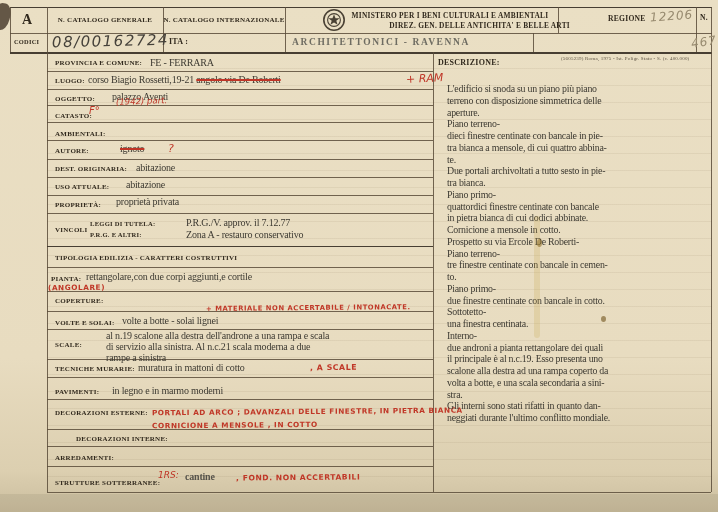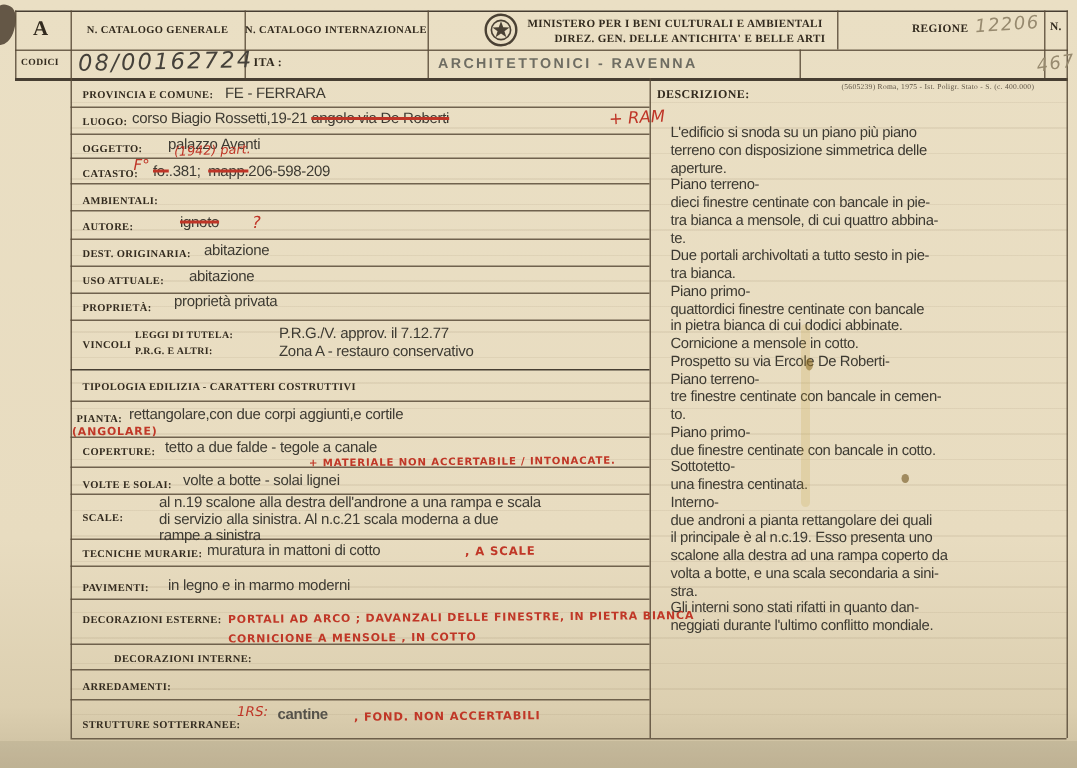--- a/index.html
+++ b/index.html
@@ -8,21 +8,21 @@
     background:linear-gradient(180deg,#eadfc4 0%,#e8dcc0 70%,#dccfb0 92%,#cabd9e 100%);
     overflow:hidden;}
   #ruling{position:absolute;left:47px;top:52px;width:665px;height:440px;
     background:repeating-linear-gradient(180deg,transparent 0 16px,rgba(130,110,80,.10) 16px 17px);pointer-events:none;}
   .hline{position:absolute;background:#5a4c3a;height:1px;opacity:.85;}
   .vline{position:absolute;background:#5a4c3a;width:1px;opacity:.85;}
   .heavy{background:#3e352a;opacity:.95;}
   .lbl{position:absolute;font-family:"Liberation Serif",serif;font-weight:bold;font-size:7px;
     color:#322a1e;letter-spacing:.25px;white-space:nowrap;}
   .lbl-big{font-size:8px;}
-  .typed{position:absolute;font-family:Liberation Sans, sans-serif;font-size:10px;color:#3d3a32;
+  .typed{position:absolute;font-family:Liberation Serif, serif;font-size:10px;color:#3d3a32;
     white-space:nowrap;letter-spacing:-.2px;}
   .typed .sp{display:inline-block;width:5px;}
   .ml{white-space:pre-line;line-height:11.2px;}
   .desc{line-height:11.75px;font-size:9.9px;letter-spacing:-.25px;white-space:pre-line;}
   .stamp{font-weight:bold;color:#6e6c62;letter-spacing:1.6px;font-size:9.5px;}
   .strike{text-decoration:line-through;text-decoration-color:#bf3527;text-decoration-thickness:1.5px;}
   .redhw{position:absolute;font-family:"DejaVu Sans",sans-serif;font-style:italic;font-size:10px;
     color:#bf3527;white-space:nowrap;}
   .redcap{position:absolute;font-family:"DejaVu Sans",sans-serif;font-size:7.3px;color:#c03727;
     letter-spacing:.55px;white-space:nowrap;font-weight:bold;transform:rotate(-.5deg);}
@@ -87,21 +87,21 @@
   <div class="lbl" style="left:22px;top:12px;font-size:14px;">A</div>
   <div class="lbl center" style="left:47px;top:16px;width:116px;">N. CATALOGO GENERALE</div>
   <div class="lbl center" style="left:163px;top:16px;width:122px;">N. CATALOGO INTERNAZIONALE</div>
 
   <svg style="position:absolute;left:322px;top:8px;" width="24" height="24" viewBox="0 0 24 24">
     <circle cx="12" cy="12" r="10.2" fill="none" stroke="#4a4134" stroke-width="1.6"></circle>
     <circle cx="12" cy="12" r="6.4" fill="none" stroke="#4a4134" stroke-width="1.1"></circle>
     <path d="M12 6.2 L13.5 10.2 L17.7 10.3 L14.3 12.8 L15.6 16.8 L12 14.4 L8.4 16.8 L9.7 12.8 L6.3 10.3 L10.5 10.2 Z" fill="#4a4134"></path>
   </svg>
   <div class="lbl center" style="left:350px;top:11px;width:200px;font-size:7.4px;">MINISTERO PER I BENI CULTURALI E AMBIENTALI</div>
-  <div class="lbl center" style="left:360px;top:21px;width:200px;font-size:7.4px;">DIREZ. GEN. DELLE ANTICHITA' E BELLE ARTI</div>
+  <div class="lbl center" style="left:370px;top:21px;width:200px;font-size:7.4px;text-align:right;">DIREZ. GEN. DELLE ANTICHITA' E BELLE ARTI</div>
 
   <div class="lbl" style="left:608px;top:14px;font-size:7.6px;">REGIONE</div>
   <div class="pencil" style="left:650px;top:9px;transform:rotate(-4deg);">12206</div>
   <div class="lbl" style="left:700px;top:13px;font-size:7.6px;">N.</div>
 
   <div class="lbl" style="left:14px;top:38px;font-size:6.4px;">CODICI</div>
   <div class="ink" style="position:absolute;left:52px;top:32px;">08/00162724</div>
   <div class="lbl lbl-big" style="left:169px;top:37px;">ITA :</div>
   <div class="typed stamp" style="left:292px;top:37px;">ARCHITETTONICI - RAVENNA</div>
   <div class="pencil" style="left:691px;top:35px;font-size:12px;transform:rotate(-8deg);">467</div>
@@ -112,21 +112,20 @@
   <div class="lbl" style="left:55px;top:77px;">LUOGO:</div>
   <div class="typed" style="left:88px;top:74px;"><span class="inline">corso Biagio Rossetti,19-21 </span><span class="inline strike">angolo via De Roberti</span></div>
   <div class="redhw" style="left:406px;top:72px;font-size:11px;transform:rotate(-3deg);">+ RAM</div>
 
   <div class="lbl" style="left:55px;top:95px;">OGGETTO:</div>
   <div class="typed" style="left:112px;top:91px;">palazzo Aventi</div>
 
   <div class="lbl" style="left:55px;top:112px;">CATASTO:</div>
   <div class="redhw" style="left:89px;top:105px;font-size:10px;">F°</div>
   <div class="redhw" style="left:116px;top:96px;font-size:8.5px;transform:rotate(-2deg);">(1942) part.</div>
-  <div class="typed" style="left:102px;top:109px;"><span class="inline strike">fo.</span><span class="inline">.381;</span><span class="sp"></span><span class="inline strike">mapp.</span><span class="inline">206-598-209</span></div>
 
   <div class="lbl" style="left:55px;top:130px;">AMBIENTALI:</div>
 
   <div class="lbl" style="left:55px;top:147px;">AUTORE:</div>
   <div class="typed" style="left:120px;top:143px;"><span class="inline strike">ignoto</span></div>
   <div class="redhw" style="left:168px;top:142px;font-size:11px;">?</div>
 
   <div class="lbl" style="left:55px;top:165px;">DEST. ORIGINARIA:</div>
   <div class="typed" style="left:136px;top:162px;">abitazione</div>
 
@@ -142,21 +141,20 @@
   <div class="typed" style="left:186px;top:217px;">P.R.G./V. approv. il 7.12.77</div>
   <div class="typed" style="left:186px;top:229px;">Zona A - restauro conservativo</div>
 
   <div class="lbl" style="left:55px;top:254px;">TIPOLOGIA EDILIZIA - CARATTERI COSTRUTTIVI</div>
 
   <div class="lbl" style="left:51px;top:275px;">PIANTA:</div>
   <div class="redcap" style="left:48px;top:283px;">(ANGOLARE)</div>
   <div class="typed" style="left:86px;top:271px;">rettangolare,con due corpi aggiunti,e cortile</div>
 
   <div class="lbl" style="left:55px;top:297px;">COPERTURE:</div>
-  <div class="typed" style="left:110px;top:293px;">tetto a due falde - tegole a canale</div>
 
   <div class="redcap" style="left:206px;top:304px;font-size:6.8px;">+ MATERIALE NON ACCERTABILE / INTONACATE.</div>
   <div class="lbl" style="left:55px;top:319px;">VOLTE E SOLAI:</div>
   <div class="typed" style="left:122px;top:315px;">volte a botte - solai lignei</div>
 
   <div class="lbl" style="left:55px;top:341px;">SCALE:</div>
   <div class="typed ml" style="left:86px;top:330px;margin-left:20px;">al n.19 scalone alla destra dell'androne a una rampa e scala
 di servizio alla sinistra. Al n.c.21 scala moderna a due
 rampe a sinistra</div>
 

